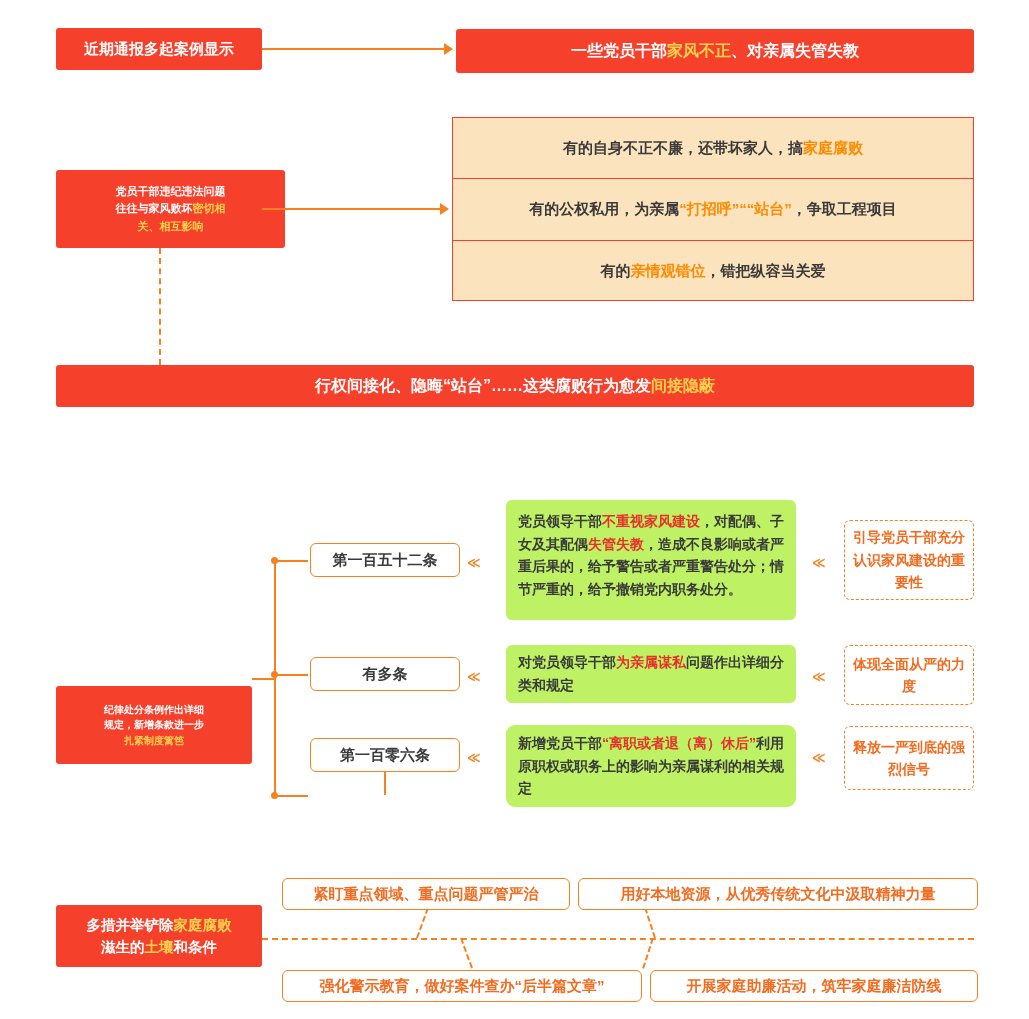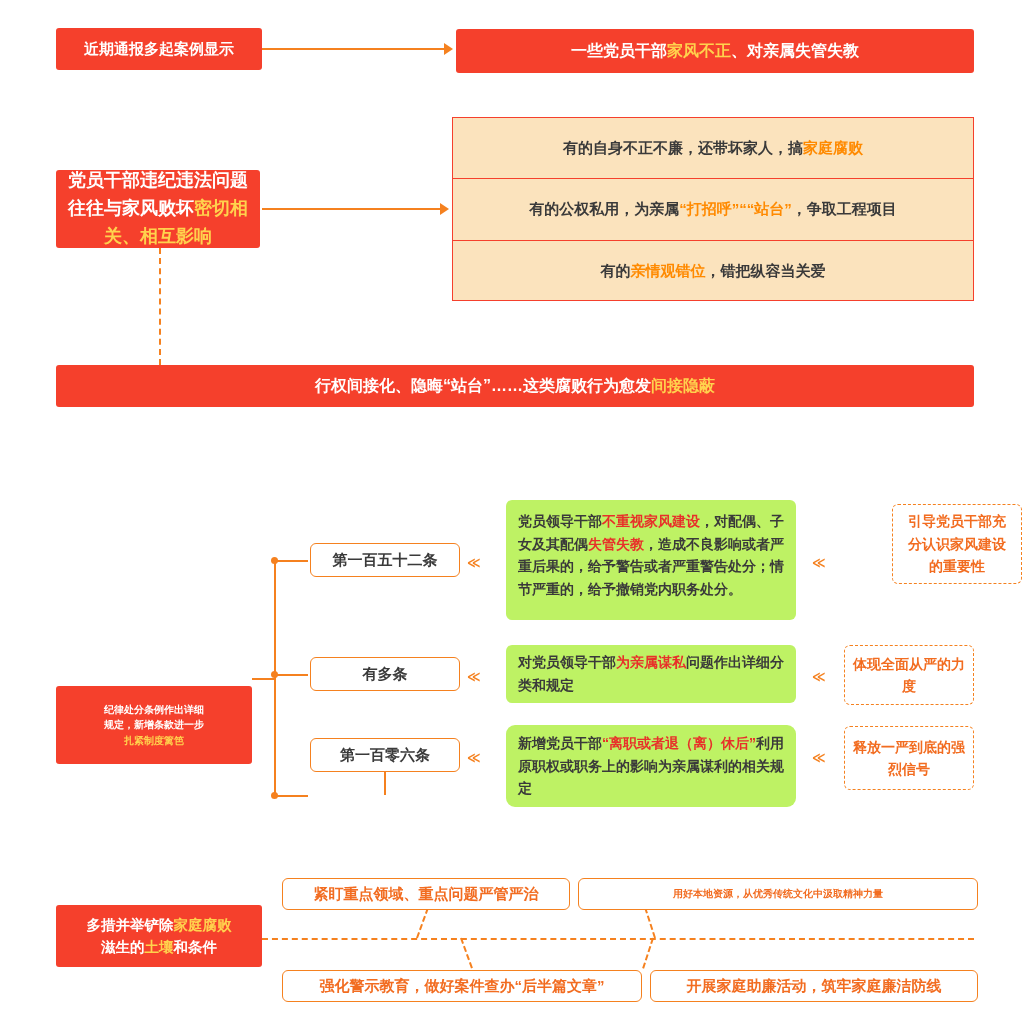--- a/index.html
+++ b/index.html
@@ -86,21 +86,21 @@
 
 <div class="abs line-h" style="left:262px;top:48px;width:182px;"></div>
 <div class="abs arrow-r" style="left:444px;top:43px;"></div>
 
 <div class="abs red-box" style="left:456px;top:29px;width:518px;height:44px;font-size:16px;">
   <span>
     <span>一些党员干部</span><span class="hl-y">家风不正</span><span>、对亲属失管失教</span>
   </span>
 </div>
 
-<div class="abs red-box" style="left:56px;top:170px;width:204px;height:78px;font-size:18px;flex-direction:column;">
+<div class="abs red-box" style="left:56px;top:170px;width:229px;height:78px;font-size:11px;flex-direction:column;">
   <span>
     <span>党员干部违纪违法问题</span>
   </span>
   <span>
     <span>往往与家风败坏</span><span class="hl-y">密切相</span>
   </span>
   <span class="hl-y">关、相互影响</span>
 </div>
 
 <div class="abs line-h" style="left:262px;top:208px;width:178px;"></div>
@@ -144,21 +144,21 @@
 <div class="abs line-h" style="left:274px;top:560px;width:34px;"></div>
 <div class="abs dot" style="left:271px;top:557px;"></div>
 <div class="abs out-box" style="left:310px;top:543px;width:150px;height:34px;font-size:15px;">
   <span>第一百五十二条</span>
 </div>
 <div class="abs chev" style="left:467px;top:556px;">≪</div>
 <div class="abs soft-box" style="left:506px;top:500px;width:290px;height:120px;font-size:14px;">
   <span>党员领导干部</span><span class="hl-r">不重视家风建设</span><span>，对配偶、子女及其配偶</span><span class="hl-r">失管失教</span><span>，造成不良影响或者严重后果的，给予警告或者严重警告处分；情节严重的，给予撤销党内职务处分。</span>
 </div>
 <div class="abs chev" style="left:812px;top:556px;">≪</div>
-<div class="abs dash-box" style="left:844px;top:504px;width:130px;height:80px;font-size:14px;padding:0 9px;margin-left:48px;">
+<div class="abs dash-box" style="left:844px;top:520px;width:130px;height:80px;font-size:14px;padding:0 2px;">
   <span>引导党员干部充分认识家风建设的重要性</span>
 </div>
 
 <div class="abs line-h" style="left:274px;top:674px;width:34px;"></div>
 <div class="abs dot" style="left:271px;top:671px;"></div>
 <div class="abs out-box" style="left:310px;top:657px;width:150px;height:34px;font-size:15px;">
   <span>有多条</span>
 </div>
 <div class="abs chev" style="left:467px;top:670px;">≪</div>
 <div class="abs soft-box" style="left:506px;top:645px;width:290px;height:58px;font-size:14px;display:flex;align-items:center;">
@@ -196,21 +196,21 @@
 <div class="abs dash-h" style="left:262px;top:938px;width:712px;"></div>
 
 <div class="abs dash-v" style="left:416px;top:906px;height:32px;transform:rotate(20deg);transform-origin:bottom;"></div>
 <div class="abs dash-v" style="left:460px;top:938px;height:32px;transform:rotate(-20deg);transform-origin:top;"></div>
 <div class="abs dash-v" style="left:654px;top:906px;height:32px;transform:rotate(-18deg);transform-origin:bottom;"></div>
 <div class="abs dash-v" style="left:652px;top:938px;height:32px;transform:rotate(18deg);transform-origin:top;"></div>
 
 <div class="abs out-box" style="left:282px;top:878px;width:288px;height:32px;font-size:15px;color:#f26c20;">
   <span>紧盯重点领域、重点问题严管严治</span>
 </div>
-<div class="abs out-box" style="left:578px;top:878px;width:400px;height:32px;font-size:10px;color:#f26c20;">
+<div class="abs out-box" style="left:578px;top:878px;width:400px;height:32px;font-size:15px;color:#f26c20;">
   <span>用好本地资源，从优秀传统文化中汲取精神力量</span>
 </div>
 <div class="abs out-box" style="left:282px;top:970px;width:360px;height:32px;font-size:15px;color:#f26c20;">
   <span>强化警示教育，做好案件查办“后半篇文章”</span>
 </div>
 <div class="abs out-box" style="left:650px;top:970px;width:328px;height:32px;font-size:15px;color:#f26c20;">
   <span>开展家庭助廉活动，筑牢家庭廉洁防线</span>
 </div>
 
 </body></html>

